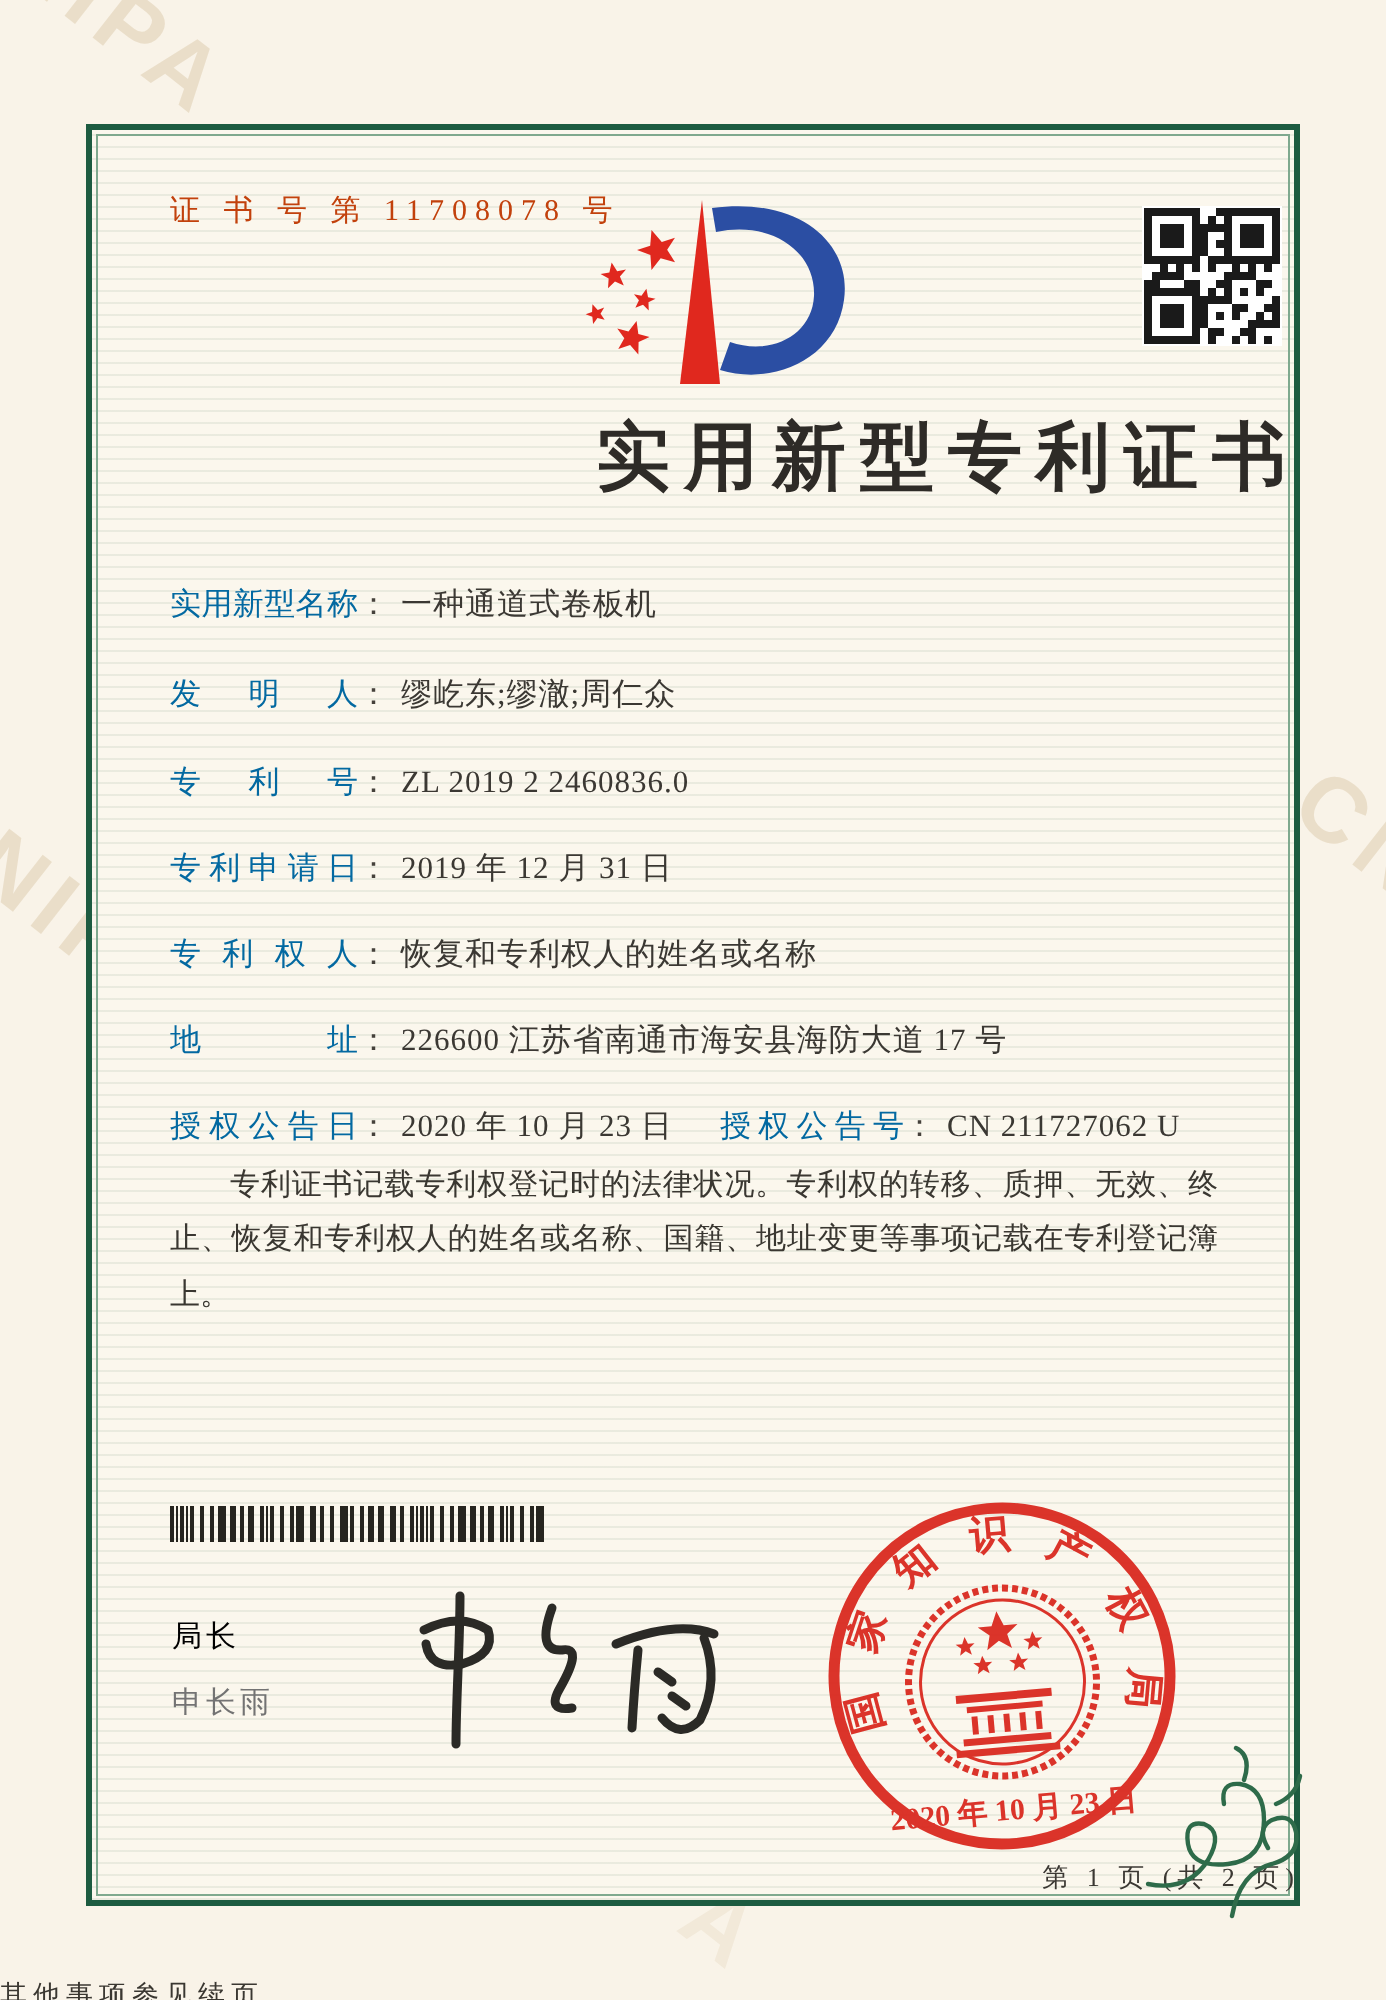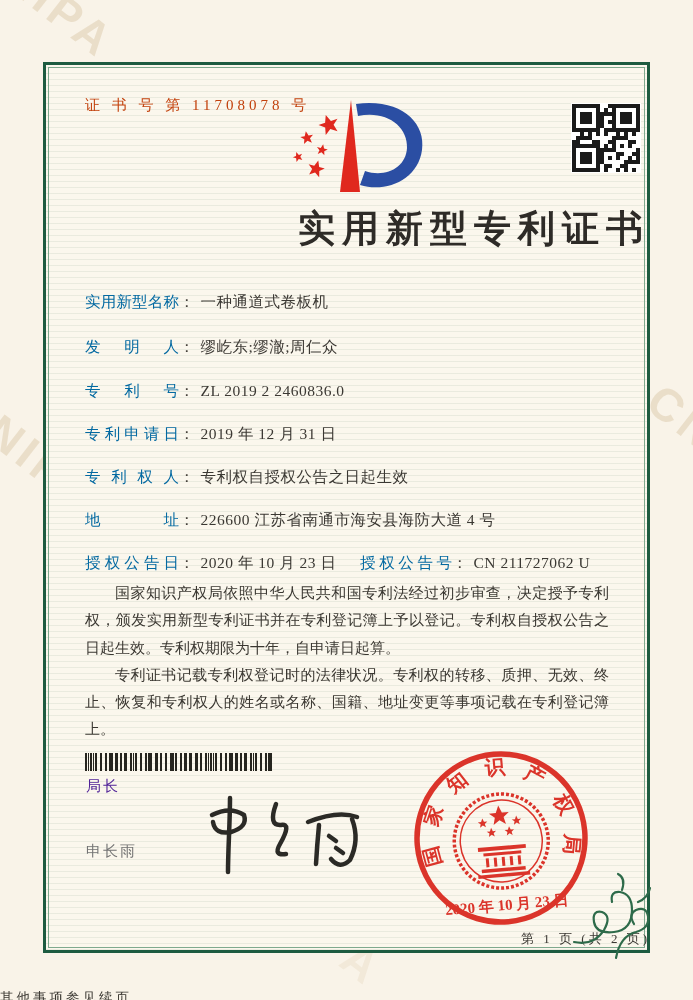--- a/index.html
+++ b/index.html
@@ -47,21 +47,21 @@
     font-size:15px;line-height:1.82;color:#3a3731;text-align:justify;
   }
   .paras p{margin:0;text-indent:2em;}
   .barcode{
     position:absolute;left:85px;top:753px;width:190px;height:18px;z-index:3;
     background:
       repeating-linear-gradient(90deg,#26251f 0 2px,transparent 2px 5px),
       repeating-linear-gradient(90deg,#26251f 0 1px,transparent 1px 8px),
       repeating-linear-gradient(90deg,transparent 0 3px,#26251f 3px 4px,transparent 4px 12px);
   }
-  .dir-title{position:absolute;left:86px;top:777px;font-size:15px;color:#4c1d95;z-index:3;letter-spacing:2px;}
+  .dir-title{position:absolute;left:86px;top:809px;font-size:15px;color:#000000;z-index:3;letter-spacing:2px;}
   .dir-name{position:absolute;left:86px;top:842px;font-size:15px;color:#737373;z-index:3;letter-spacing:2px;}
   .signature{position:absolute;left:190px;top:788px;z-index:3;}
   .seal{position:absolute;left:406px;top:742px;z-index:4;}
   .seal text{font-family:"Liberation Serif","DejaVu Serif",serif;}
   .footer-page{
     position:absolute;left:30px;top:930px;width:620px;text-align:right;
     font-size:13px;letter-spacing:3px;color:#3b3833;z-index:3;
   }
   .note{
     position:absolute;left:0;top:957px;width:640px;text-align:left;
@@ -191,34 +191,33 @@
 <div class="row" style="top:337px">
   <span class="lbl">发明人</span><span class="colon">：</span><span class="val">缪屹东;缪澈;周仁众</span>
 </div>
 <div class="row" style="top:381px">
   <span class="lbl">专利号</span><span class="colon">：</span><span class="val">ZL 2019 2 2460836.0</span>
 </div>
 <div class="row" style="top:424px">
   <span class="lbl">专利申请日</span><span class="colon">：</span><span class="val">2019 年 12 月 31 日</span>
 </div>
 <div class="row" style="top:467px">
-  <span class="lbl">专利权人</span><span class="colon">：</span><span class="val">专利权自授权公告之日起生效</span>
+  <span class="lbl">专利权人</span><span class="colon">：</span><span class="val">恢复和专利权人的姓名或名称</span>
 </div>
 <div class="row" style="top:510px">
-  <span class="lbl">地址</span><span class="colon">：</span><span class="val">226600 江苏省南通市海安县海防大道 4 号</span>
+  <span class="lbl">地址</span><span class="colon">：</span><span class="val">226600 江苏省南通市海安县海防大道 17 号</span>
 </div>
 <div class="row row2col" style="top:553px">
   <span class="lbl">授权公告日</span><span class="colon">：</span><span class="val">2020 年 10 月 23 日</span>
   <span class="col2">
     <span class="lbl" style="width:92px">授权公告号</span><span class="colon">：</span><span class="val">CN 211727062 U</span>
   </span>
 </div>
 
 <div class="paras">
-  <p>国家知识产权局依照中华人民共和国专利法经过初步审查，决定授予专利权，颁发实用新型专利证书并在专利登记簿上予以登记。专利权自授权公告之日起生效。专利权期限为十年，自申请日起算。</p>
   <p>专利证书记载专利权登记时的法律状况。专利权的转移、质押、无效、终止、恢复和专利权人的姓名或名称、国籍、地址变更等事项记载在专利登记簿上。</p>
 </div>
 
 <div class="barcode"></div>
 
 <div class="dir-title">局长</div>
 <div class="dir-name">申长雨</div>
 
 <svg class="signature" width="180" height="90" viewBox="0 0 180 90">
   <g fill="none" stroke="#2b2a26" stroke-width="4.5" stroke-linecap="round" stroke-linejoin="round">

